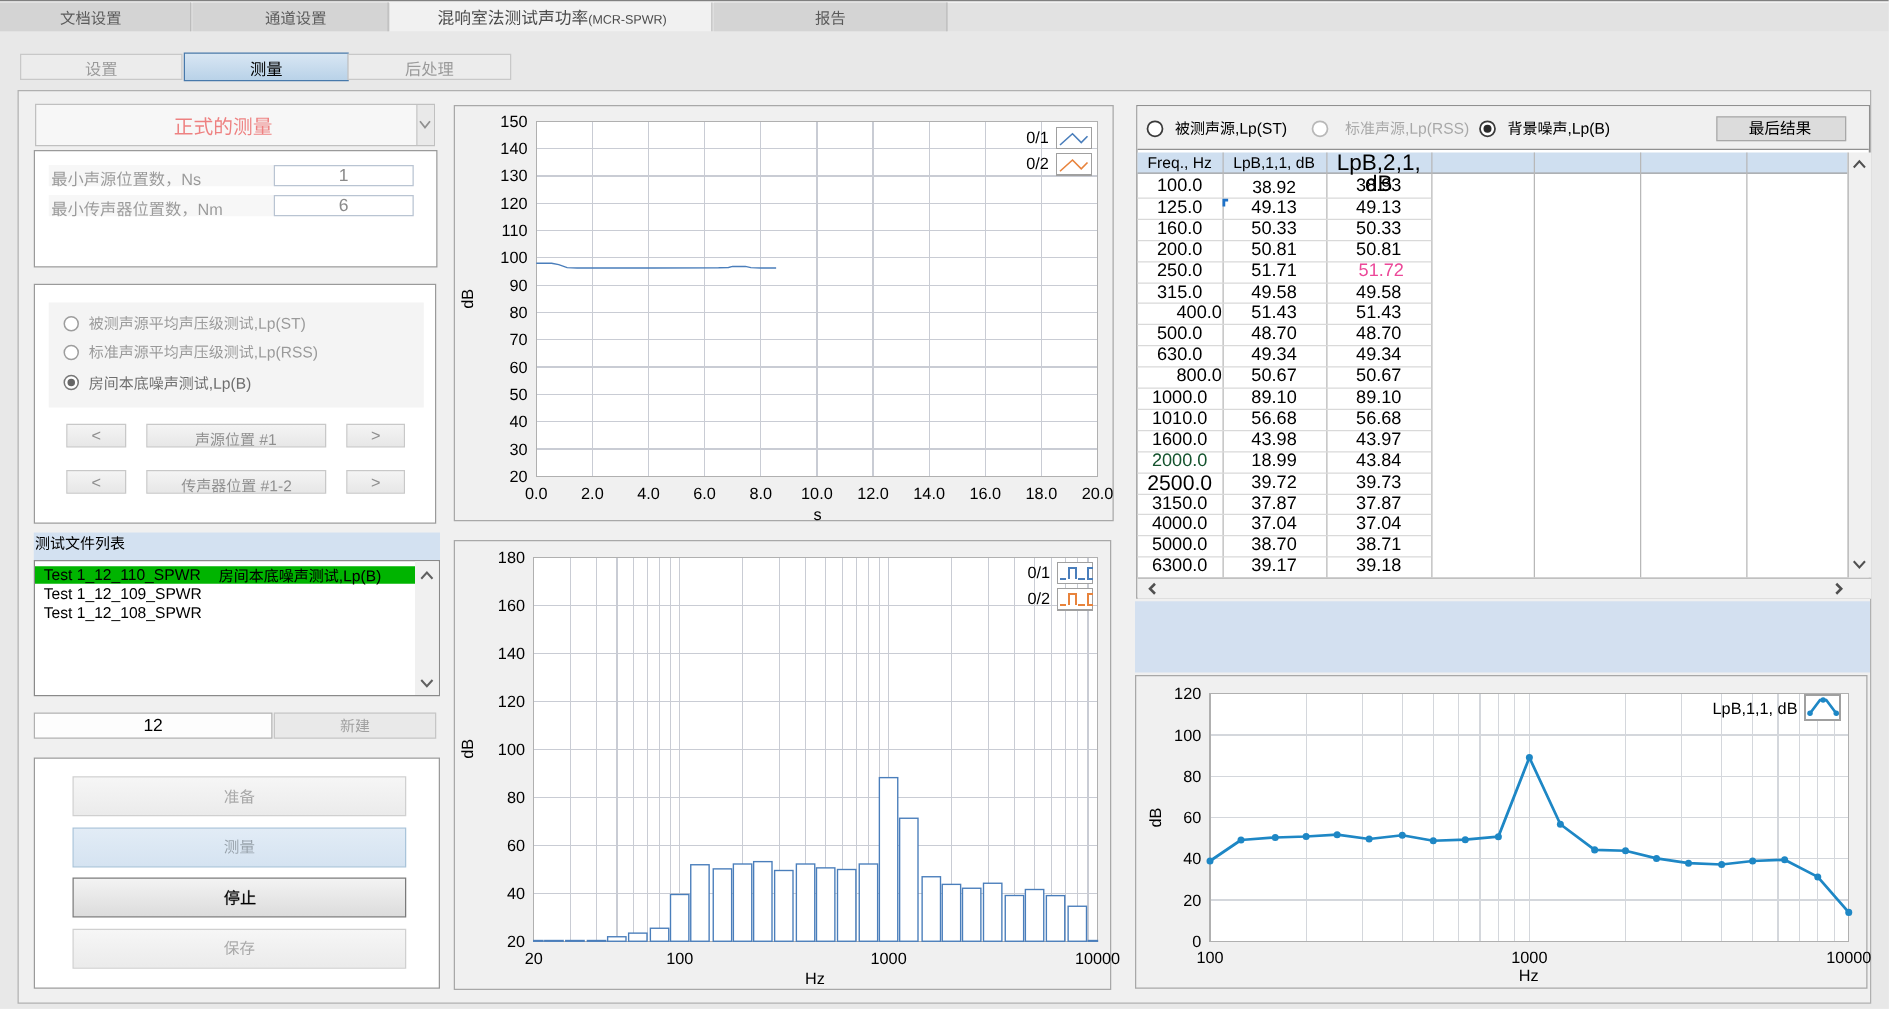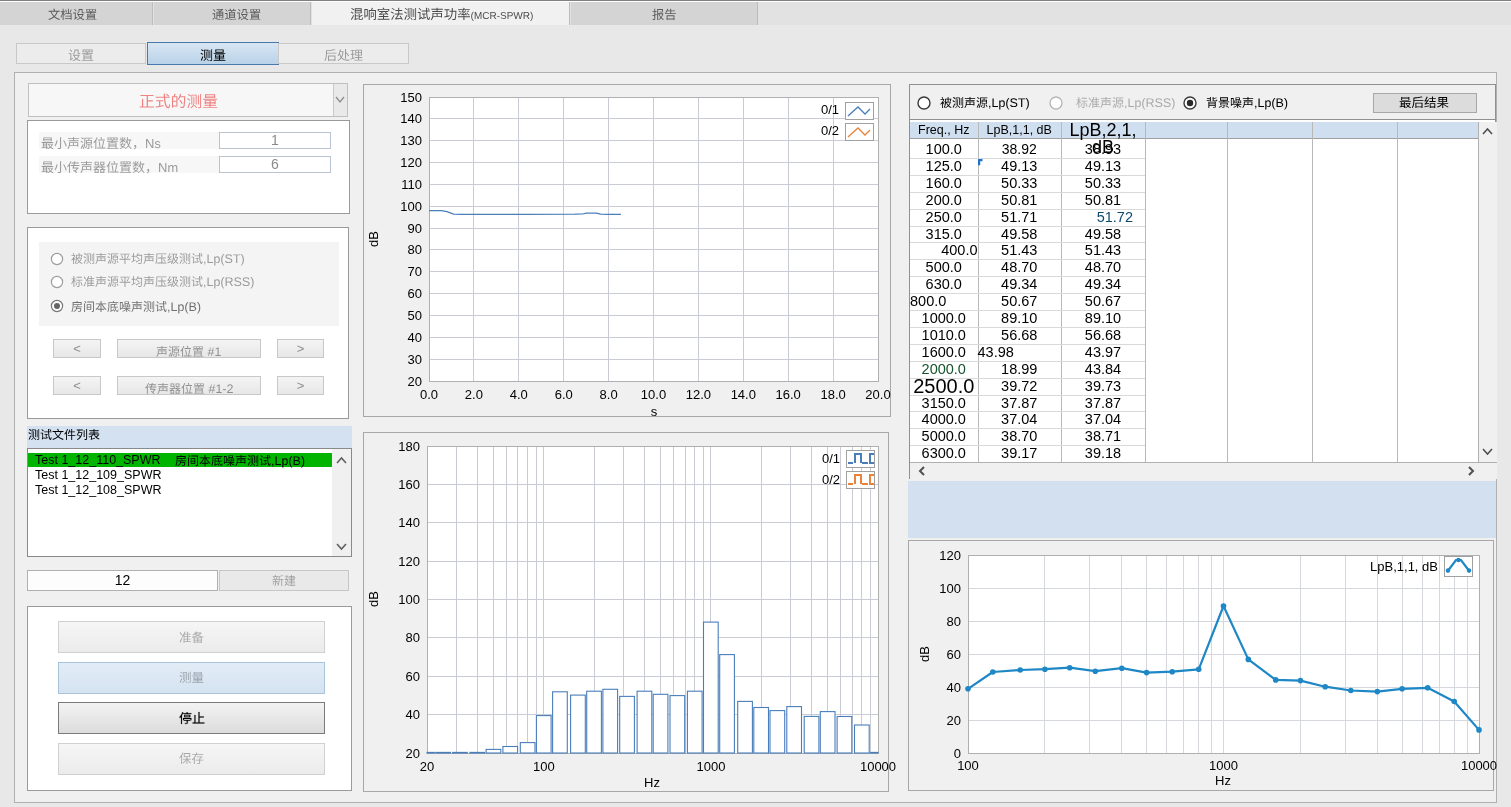--- a/index.html
+++ b/index.html
@@ -286,59 +286,59 @@
     <div style="position:absolute;left:0.0px;top:89.8px;width:67.5px;height:16.9px;line-height:17.9px;text-align:center;font-size:14.5px;color:#000">160.0</div>
     <div style="position:absolute;left:67.5px;top:89.8px;width:83.5px;height:16.9px;line-height:17.9px;text-align:center;font-size:14.5px;color:#000">50.33</div>
     <div style="position:absolute;left:151.0px;top:89.8px;width:84.0px;height:16.9px;line-height:17.9px;text-align:center;font-size:14.5px;color:#000">50.33</div>
     <div style="position:absolute;left:0;top:123.6px;width:235px;height:1px;background:#d9d9d9"></div>
     <div style="position:absolute;left:0.0px;top:106.7px;width:67.5px;height:16.9px;line-height:17.9px;text-align:center;font-size:14.5px;color:#000">200.0</div>
     <div style="position:absolute;left:67.5px;top:106.7px;width:83.5px;height:16.9px;line-height:17.9px;text-align:center;font-size:14.5px;color:#000">50.81</div>
     <div style="position:absolute;left:151.0px;top:106.7px;width:84.0px;height:16.9px;line-height:17.9px;text-align:center;font-size:14.5px;color:#000">50.81</div>
     <div style="position:absolute;left:0;top:140.5px;width:235px;height:1px;background:#d9d9d9"></div>
     <div style="position:absolute;left:0.0px;top:123.6px;width:67.5px;height:16.9px;line-height:17.9px;text-align:center;font-size:14.5px;color:#000">250.0</div>
     <div style="position:absolute;left:67.5px;top:123.6px;width:83.5px;height:16.9px;line-height:17.9px;text-align:center;font-size:14.5px;color:#000">51.71</div>
-    <div style="position:absolute;left:139px;top:123.6px;width:84.0px;height:16.9px;line-height:17.9px;text-align:right;font-size:14.5px;color:#0c4a6e">51.72</div>
+    <div style="position:absolute;left:153px;top:123.6px;width:84.0px;height:16.9px;line-height:17.9px;text-align:center;font-size:14.5px;color:#ec4899">51.72</div>
     <div style="position:absolute;left:0;top:157.4px;width:235px;height:1px;background:#d9d9d9"></div>
     <div style="position:absolute;left:0.0px;top:140.5px;width:67.5px;height:16.9px;line-height:17.9px;text-align:center;font-size:14.5px;color:#000">315.0</div>
     <div style="position:absolute;left:67.5px;top:140.5px;width:83.5px;height:16.9px;line-height:17.9px;text-align:center;font-size:14.5px;color:#000">49.58</div>
     <div style="position:absolute;left:151.0px;top:140.5px;width:84.0px;height:16.9px;line-height:17.9px;text-align:center;font-size:14.5px;color:#000">49.58</div>
     <div style="position:absolute;left:0;top:174.3px;width:235px;height:1px;background:#d9d9d9"></div>
     <div style="position:absolute;left:0.0px;top:157.4px;width:67.5px;height:16.9px;line-height:17.9px;text-align:right;font-size:14.5px;color:#000">400.0</div>
     <div style="position:absolute;left:67.5px;top:157.4px;width:83.5px;height:16.9px;line-height:17.9px;text-align:center;font-size:14.5px;color:#000">51.43</div>
     <div style="position:absolute;left:151.0px;top:157.4px;width:84.0px;height:16.9px;line-height:17.9px;text-align:center;font-size:14.5px;color:#000">51.43</div>
     <div style="position:absolute;left:0;top:191.2px;width:235px;height:1px;background:#d9d9d9"></div>
     <div style="position:absolute;left:0.0px;top:174.3px;width:67.5px;height:16.9px;line-height:17.9px;text-align:center;font-size:14.5px;color:#000">500.0</div>
     <div style="position:absolute;left:67.5px;top:174.3px;width:83.5px;height:16.9px;line-height:17.9px;text-align:center;font-size:14.5px;color:#000">48.70</div>
     <div style="position:absolute;left:151.0px;top:174.3px;width:84.0px;height:16.9px;line-height:17.9px;text-align:center;font-size:14.5px;color:#000">48.70</div>
     <div style="position:absolute;left:0;top:208.1px;width:235px;height:1px;background:#d9d9d9"></div>
     <div style="position:absolute;left:0.0px;top:191.2px;width:67.5px;height:16.9px;line-height:17.9px;text-align:center;font-size:14.5px;color:#000">630.0</div>
     <div style="position:absolute;left:67.5px;top:191.2px;width:83.5px;height:16.9px;line-height:17.9px;text-align:center;font-size:14.5px;color:#000">49.34</div>
     <div style="position:absolute;left:151.0px;top:191.2px;width:84.0px;height:16.9px;line-height:17.9px;text-align:center;font-size:14.5px;color:#000">49.34</div>
     <div style="position:absolute;left:0;top:225.0px;width:235px;height:1px;background:#d9d9d9"></div>
-    <div style="position:absolute;left:0.0px;top:208.1px;width:67.5px;height:16.9px;line-height:17.9px;text-align:left;font-size:14.5px;color:#000">800.0</div>
+    <div style="position:absolute;left:0.0px;top:208.1px;width:67.5px;height:16.9px;line-height:17.9px;text-align:right;font-size:14.5px;color:#000">800.0</div>
     <div style="position:absolute;left:67.5px;top:208.1px;width:83.5px;height:16.9px;line-height:17.9px;text-align:center;font-size:14.5px;color:#000">50.67</div>
     <div style="position:absolute;left:151.0px;top:208.1px;width:84.0px;height:16.9px;line-height:17.9px;text-align:center;font-size:14.5px;color:#000">50.67</div>
     <div style="position:absolute;left:0;top:241.9px;width:235px;height:1px;background:#d9d9d9"></div>
     <div style="position:absolute;left:0.0px;top:225.0px;width:67.5px;height:16.9px;line-height:17.9px;text-align:center;font-size:14.5px;color:#000">1000.0</div>
     <div style="position:absolute;left:67.5px;top:225.0px;width:83.5px;height:16.9px;line-height:17.9px;text-align:center;font-size:14.5px;color:#000">89.10</div>
     <div style="position:absolute;left:151.0px;top:225.0px;width:84.0px;height:16.9px;line-height:17.9px;text-align:center;font-size:14.5px;color:#000">89.10</div>
     <div style="position:absolute;left:0;top:258.8px;width:235px;height:1px;background:#d9d9d9"></div>
     <div style="position:absolute;left:0.0px;top:241.9px;width:67.5px;height:16.9px;line-height:17.9px;text-align:center;font-size:14.5px;color:#000">1010.0</div>
     <div style="position:absolute;left:67.5px;top:241.9px;width:83.5px;height:16.9px;line-height:17.9px;text-align:center;font-size:14.5px;color:#000">56.68</div>
     <div style="position:absolute;left:151.0px;top:241.9px;width:84.0px;height:16.9px;line-height:17.9px;text-align:center;font-size:14.5px;color:#000">56.68</div>
     <div style="position:absolute;left:0;top:275.7px;width:235px;height:1px;background:#d9d9d9"></div>
     <div style="position:absolute;left:0.0px;top:258.8px;width:67.5px;height:16.9px;line-height:17.9px;text-align:center;font-size:14.5px;color:#000">1600.0</div>
-    <div style="position:absolute;left:67.5px;top:258.8px;width:83.5px;height:16.9px;line-height:17.9px;font-size:14.5px;color:#000">43.98</div>
+    <div style="position:absolute;left:67.5px;top:258.8px;width:83.5px;height:16.9px;line-height:17.9px;text-align:center;font-size:14.5px;color:#000">43.98</div>
     <div style="position:absolute;left:151.0px;top:258.8px;width:84.0px;height:16.9px;line-height:17.9px;text-align:center;font-size:14.5px;color:#000">43.97</div>
     <div style="position:absolute;left:0;top:292.6px;width:235px;height:1px;background:#d9d9d9"></div>
     <div style="position:absolute;left:0.0px;top:275.7px;width:67.5px;height:16.9px;line-height:17.9px;text-align:center;font-size:14.5px;color:#14532d">2000.0</div>
     <div style="position:absolute;left:67.5px;top:275.7px;width:83.5px;height:16.9px;line-height:17.9px;text-align:center;font-size:14.5px;color:#000">18.99</div>
     <div style="position:absolute;left:151.0px;top:275.7px;width:84.0px;height:16.9px;line-height:17.9px;text-align:center;font-size:14.5px;color:#000">43.84</div>
     <div style="position:absolute;left:0;top:309.5px;width:235px;height:1px;background:#d9d9d9"></div>
-    <div style="position:absolute;left:0.0px;top:292.6px;width:67.5px;height:16.9px;line-height:17.9px;text-align:center;font-size:20px;color:#000">2500.0</div>
+    <div style="position:absolute;left:0.0px;top:292.6px;width:67.5px;height:16.9px;line-height:17.9px;text-align:center;font-size:17px;color:#000">2500.0</div>
     <div style="position:absolute;left:67.5px;top:292.6px;width:83.5px;height:16.9px;line-height:17.9px;text-align:center;font-size:14.5px;color:#000">39.72</div>
     <div style="position:absolute;left:151.0px;top:292.6px;width:84.0px;height:16.9px;line-height:17.9px;text-align:center;font-size:14.5px;color:#000">39.73</div>
     <div style="position:absolute;left:0;top:326.4px;width:235px;height:1px;background:#d9d9d9"></div>
     <div style="position:absolute;left:0.0px;top:309.5px;width:67.5px;height:16.9px;line-height:17.9px;text-align:center;font-size:14.5px;color:#000">3150.0</div>
     <div style="position:absolute;left:67.5px;top:309.5px;width:83.5px;height:16.9px;line-height:17.9px;text-align:center;font-size:14.5px;color:#000">37.87</div>
     <div style="position:absolute;left:151.0px;top:309.5px;width:84.0px;height:16.9px;line-height:17.9px;text-align:center;font-size:14.5px;color:#000">37.87</div>
     <div style="position:absolute;left:0;top:343.3px;width:235px;height:1px;background:#d9d9d9"></div>
     <div style="position:absolute;left:0.0px;top:326.4px;width:67.5px;height:16.9px;line-height:17.9px;text-align:center;font-size:14.5px;color:#000">4000.0</div>
     <div style="position:absolute;left:67.5px;top:326.4px;width:83.5px;height:16.9px;line-height:17.9px;text-align:center;font-size:14.5px;color:#000">37.04</div>
     <div style="position:absolute;left:151.0px;top:326.4px;width:84.0px;height:16.9px;line-height:17.9px;text-align:center;font-size:14.5px;color:#000">37.04</div>

